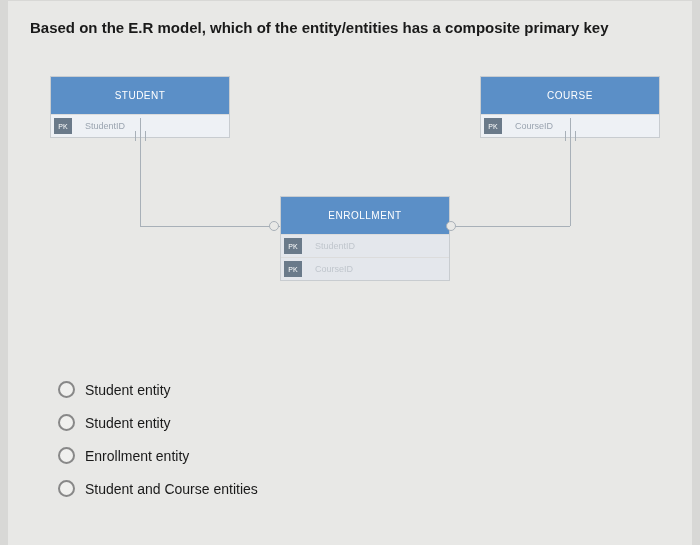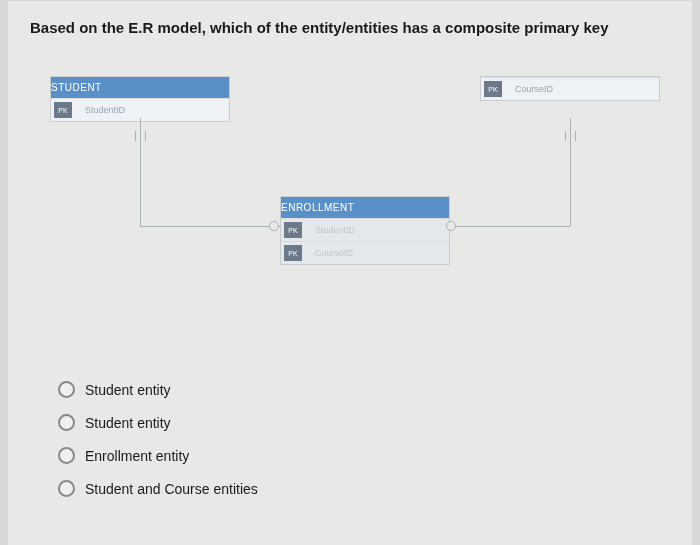--- a/index.html
+++ b/index.html
@@ -32,22 +32,22 @@
     .entity {
       position: absolute;
       width: 180px;
       background: #f5f7fa;
       border: 1px solid #c8ccd0;
     }
     .entity-header {
       background: #5b8fc7;
       color: #fff;
       font-size: 10px;
-      text-align: left;
-      padding: 5px 0;
+      text-align: center;
+      padding: 13px 0;
       letter-spacing: 0.5px;
     }
     .entity-row {
       display: flex;
       align-items: center;
       border-top: 1px solid #dcdcdc;
       background: #eef1f5;
     }
     .pk-badge {
       background: #6a7a8a;
@@ -132,20 +132,21 @@
 
     <div class="entity student">
       <div class="entity-header">STUDENT</div>
       <div class="entity-row">
         <div class="pk-badge">PK</div>
         <div class="attr-name">StudentID</div>
       </div>
     </div>
 
     <div class="entity course">
+      <div class="entity-header">COURSE</div>
       <div class="entity-row">
         <div class="pk-badge">PK</div>
         <div class="attr-name">CourseID</div>
       </div>
     </div>
 
     <div class="entity enrollment">
       <div class="entity-header">ENROLLMENT</div>
       <div class="entity-row">
         <div class="pk-badge">PK</div>

